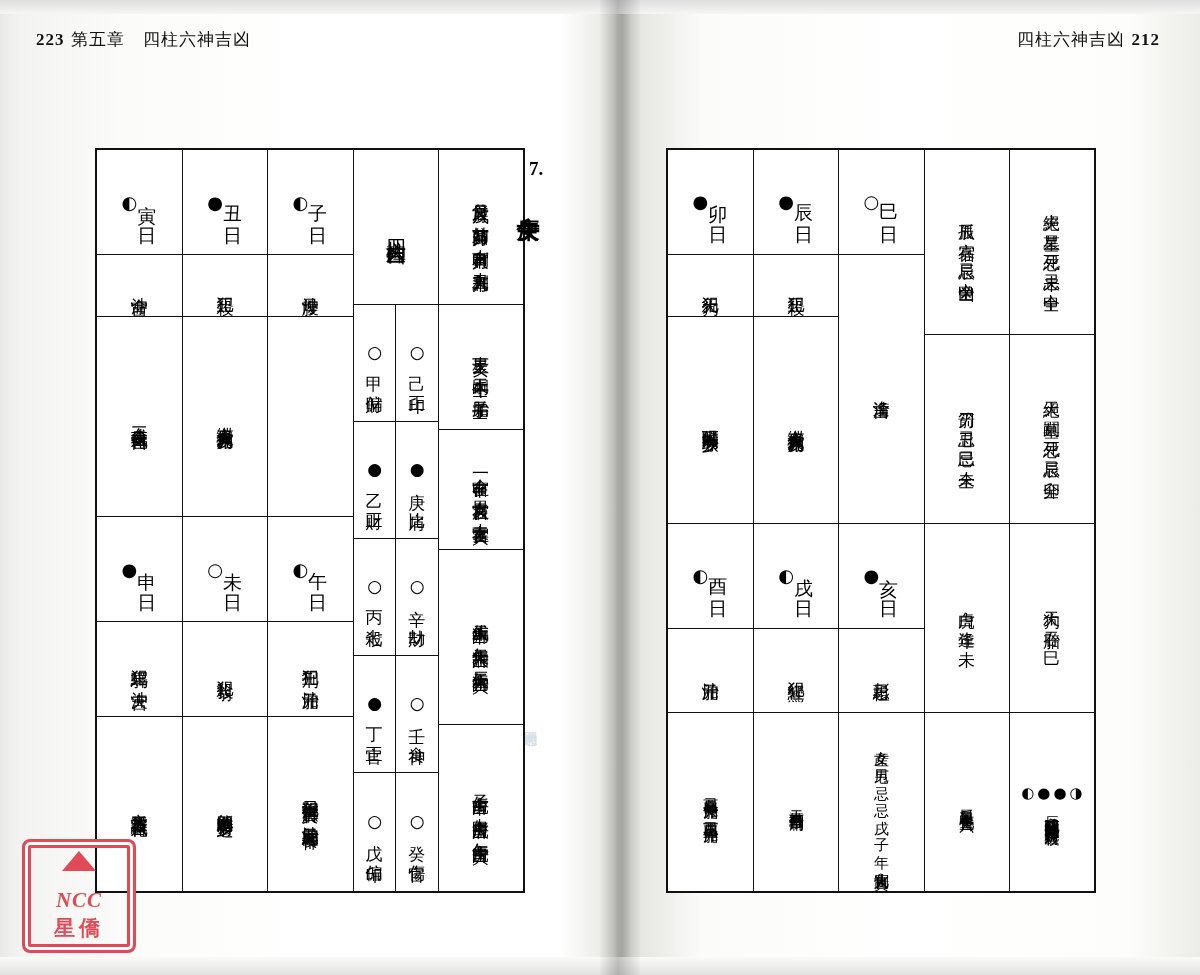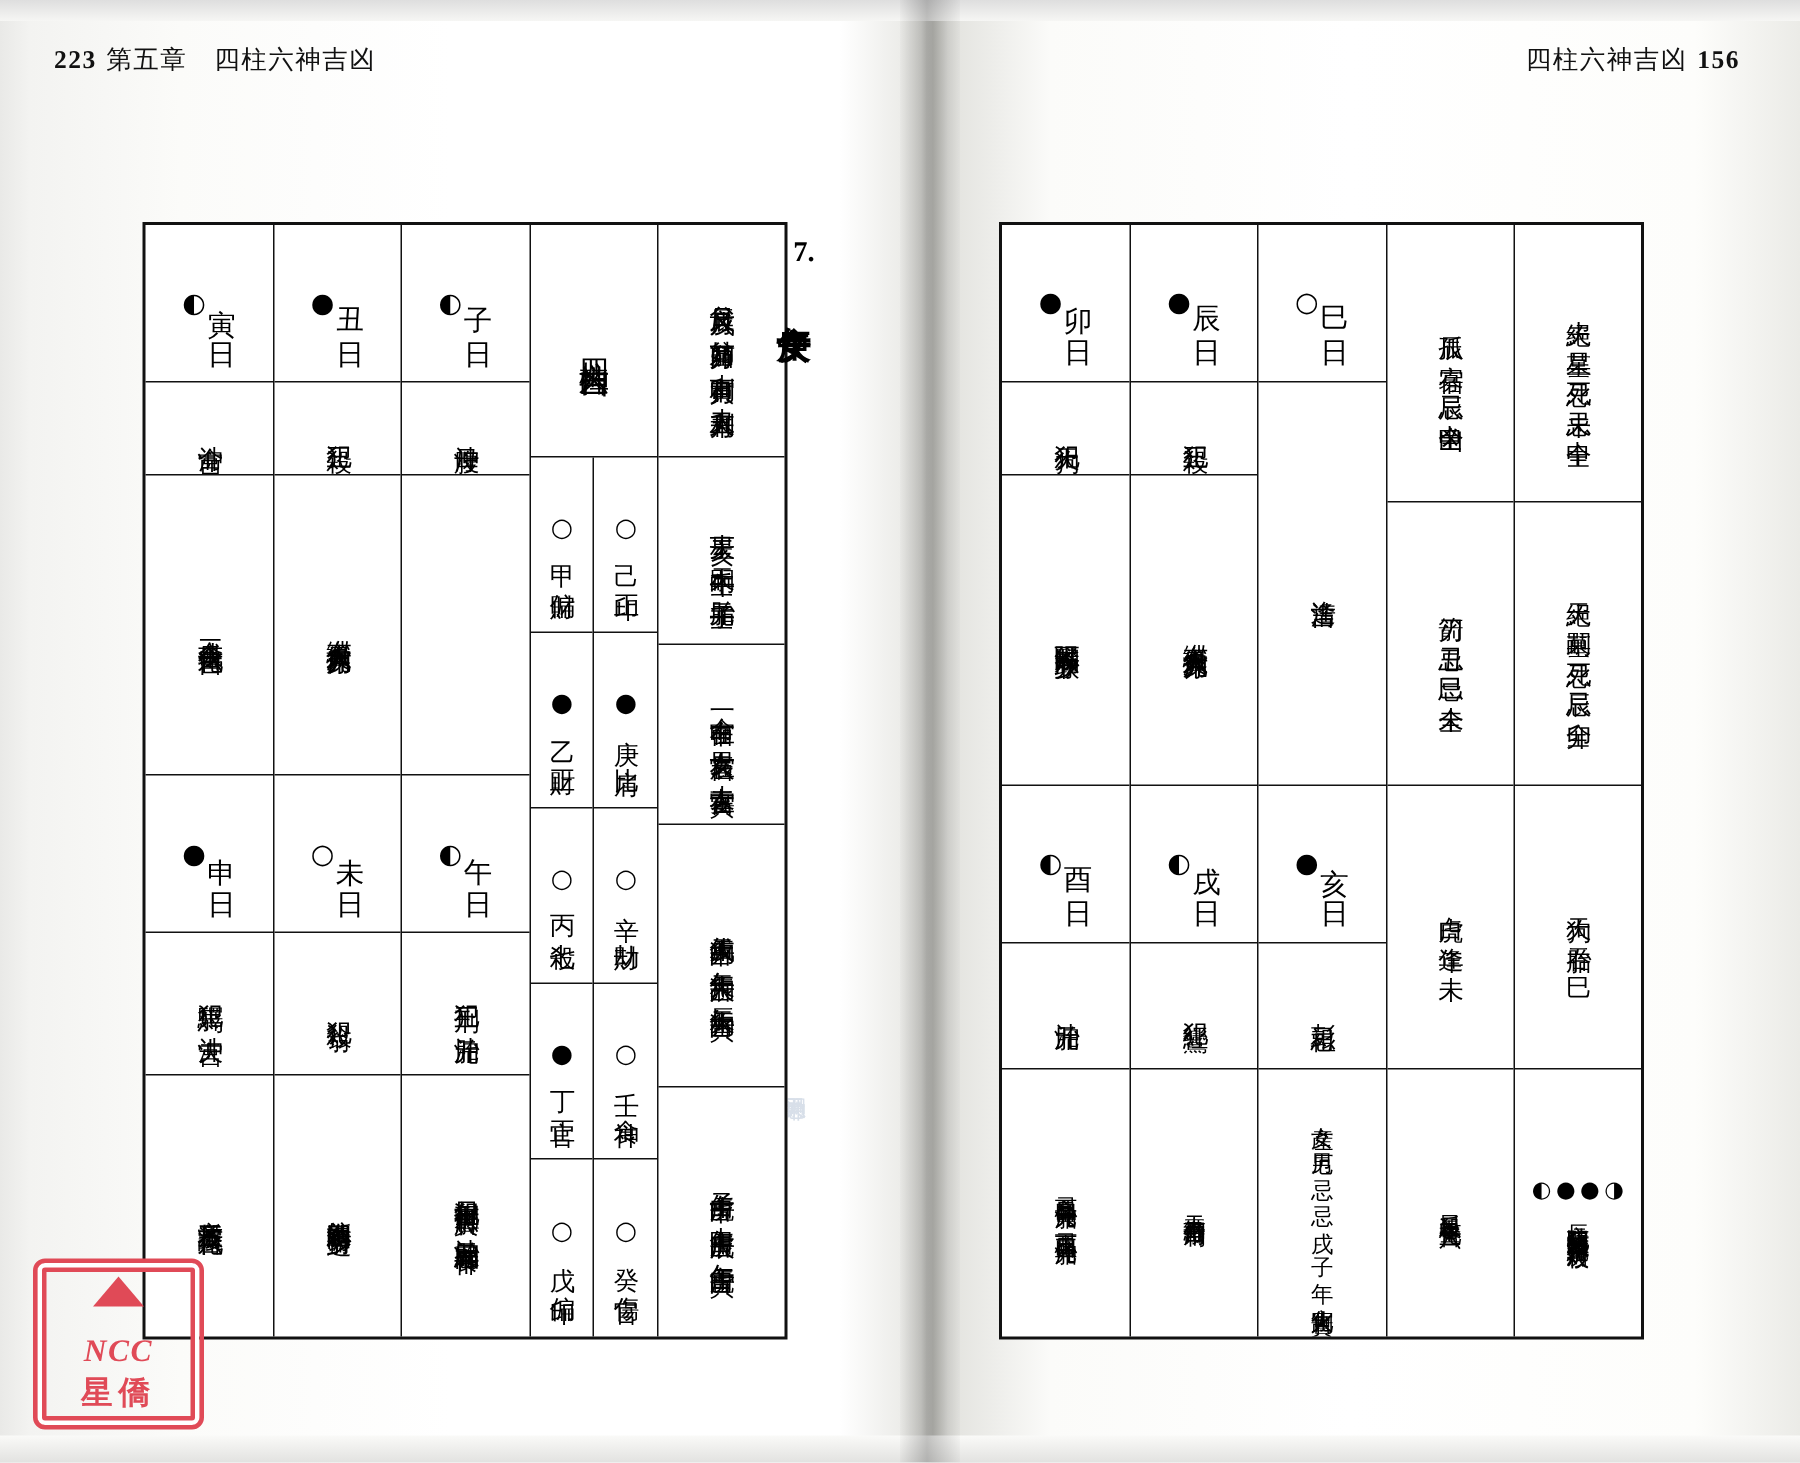--- a/index.html
+++ b/index.html
@@ -173,21 +173,21 @@
   <div class="ghost" style="left:990px;top:740px;writing-mode:vertical-rl;text-orientation:upright;">沖胎元忌辛酉日大吉</div>
 
   <div class="gutter-shadow"></div>
 
   <div class="hdr hdr-left">
     <span class="num">223</span>
     <span>第五章　四柱六神吉凶</span>
   </div>
   <div class="hdr hdr-right">
     <span>四柱六神吉凶</span>
-    <span class="num">156</span>
+    <span class="num">212</span>
   </div>
 
   <div class="tbl" style="left:95px;top:148px;width:430px;height:745px;">
 
     <div class="col" style="width:86px;">
       <div class="cell" style="height:155px;">
           <span class="v md">父母辰戌月　翁姑卯酉月　吉利寅申月　大利丑未月</span>
         </div>
       <div class="cell" style="height:125px;">
           <span class="v md">夫星丁亥　天嗣壬午　胎元壬子</span>

